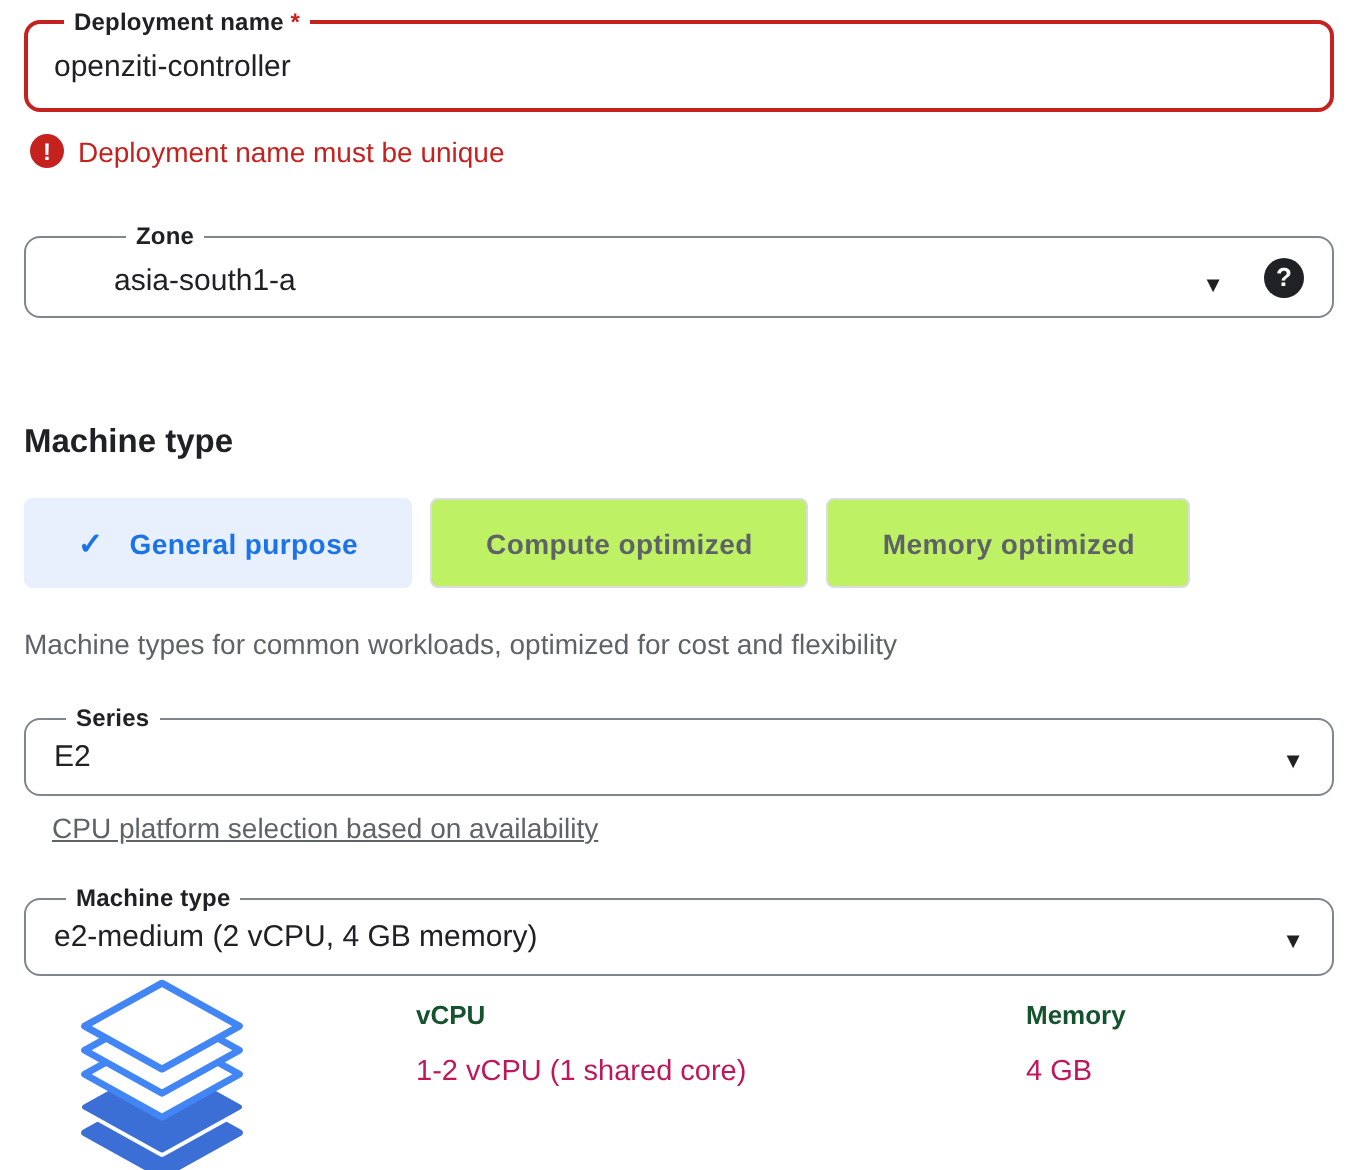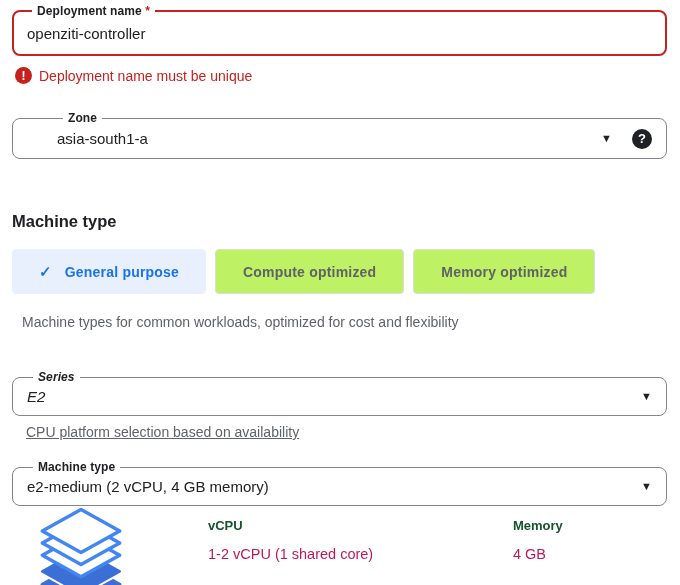--- a/index.html
+++ b/index.html
@@ -31,21 +31,21 @@
     font-size: 12px;
     font-weight: 600;
     color: #202124;
     letter-spacing: .1px;
     margin-left: 6px;
     padding: 0 5px;
     line-height: 14px;
   }
   fieldset.mfield .frow {
     display: flex;
-    align-items: center;
+    align-items: flex-end;
     width: 100%;
     padding-bottom: 6px;
   }
   .fvalue {
     flex: 1;
     font-size: 15px;
     color: #202124;
     border: none;
     outline: none;
     background: transparent;
@@ -61,21 +61,21 @@
     flex: none;
   }
 
   
   fieldset.mfield.error { border: 2px solid #c5221f; padding: 0 13px; }
   fieldset.mfield.error legend { margin-left: 5px; }
   .required-star { color: #c5221f; }
 
   fieldset#deployment-field { height: 52px; }
   fieldset#zone-field { height: 48px; margin-top: 27px; padding-left: 44px; }
-  fieldset#series-field { height: 46px; margin-top: 40px; font-style: italic; }
+  fieldset#series-field { height: 46px; margin-top: 22px; }
   fieldset#machine-type-field { height: 46px; margin-top: 20px; }
 
   
   .error-row {
     display: flex;
     align-items: center;
     margin-top: 11px;
     padding-left: 3px;
   }
   .error-icon {
@@ -145,21 +145,20 @@
   }
   .tab .check {
     font-size: 15px;
     margin-right: 13px;
     font-weight: 700;
   }
   .tab-description {
     margin-top: 20px;
     font-size: 14px;
     color: #5f6368;
-    margin-left: 10px;
   }
 
   .helper-text {
     margin-top: 8px;
     padding-left: 14px;
     font-size: 14px;
     color: #5f6368;
     text-decoration: underline;
   }
 

